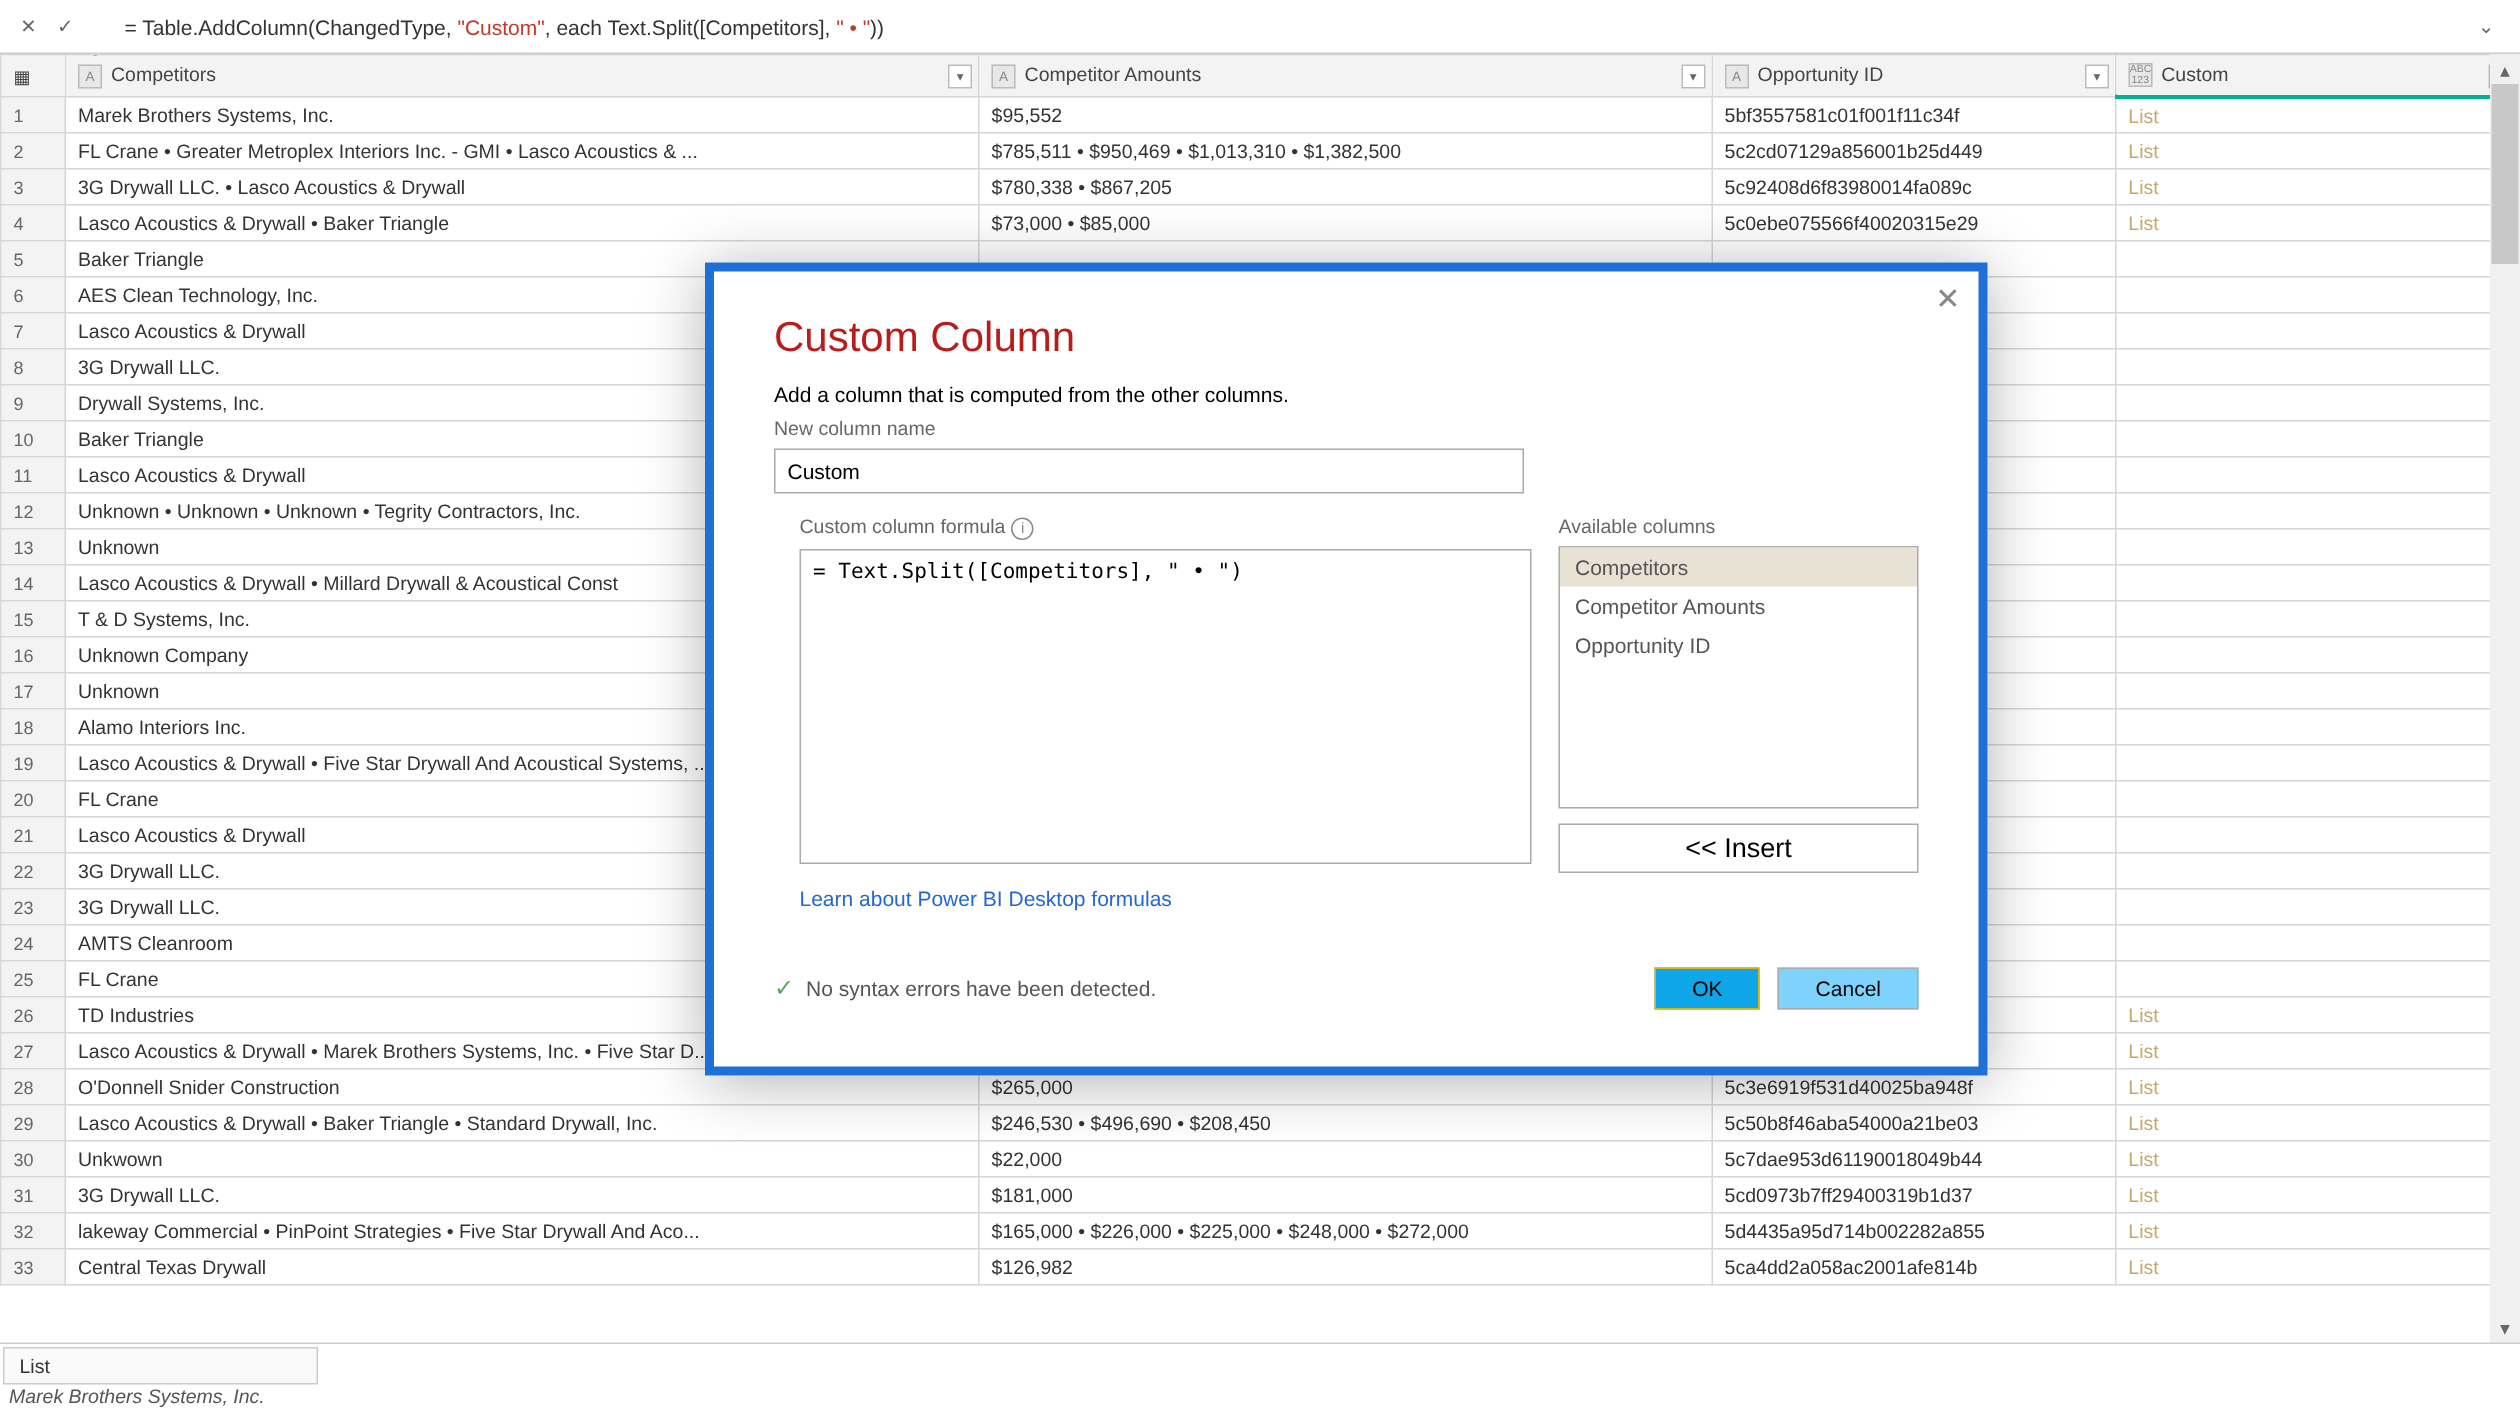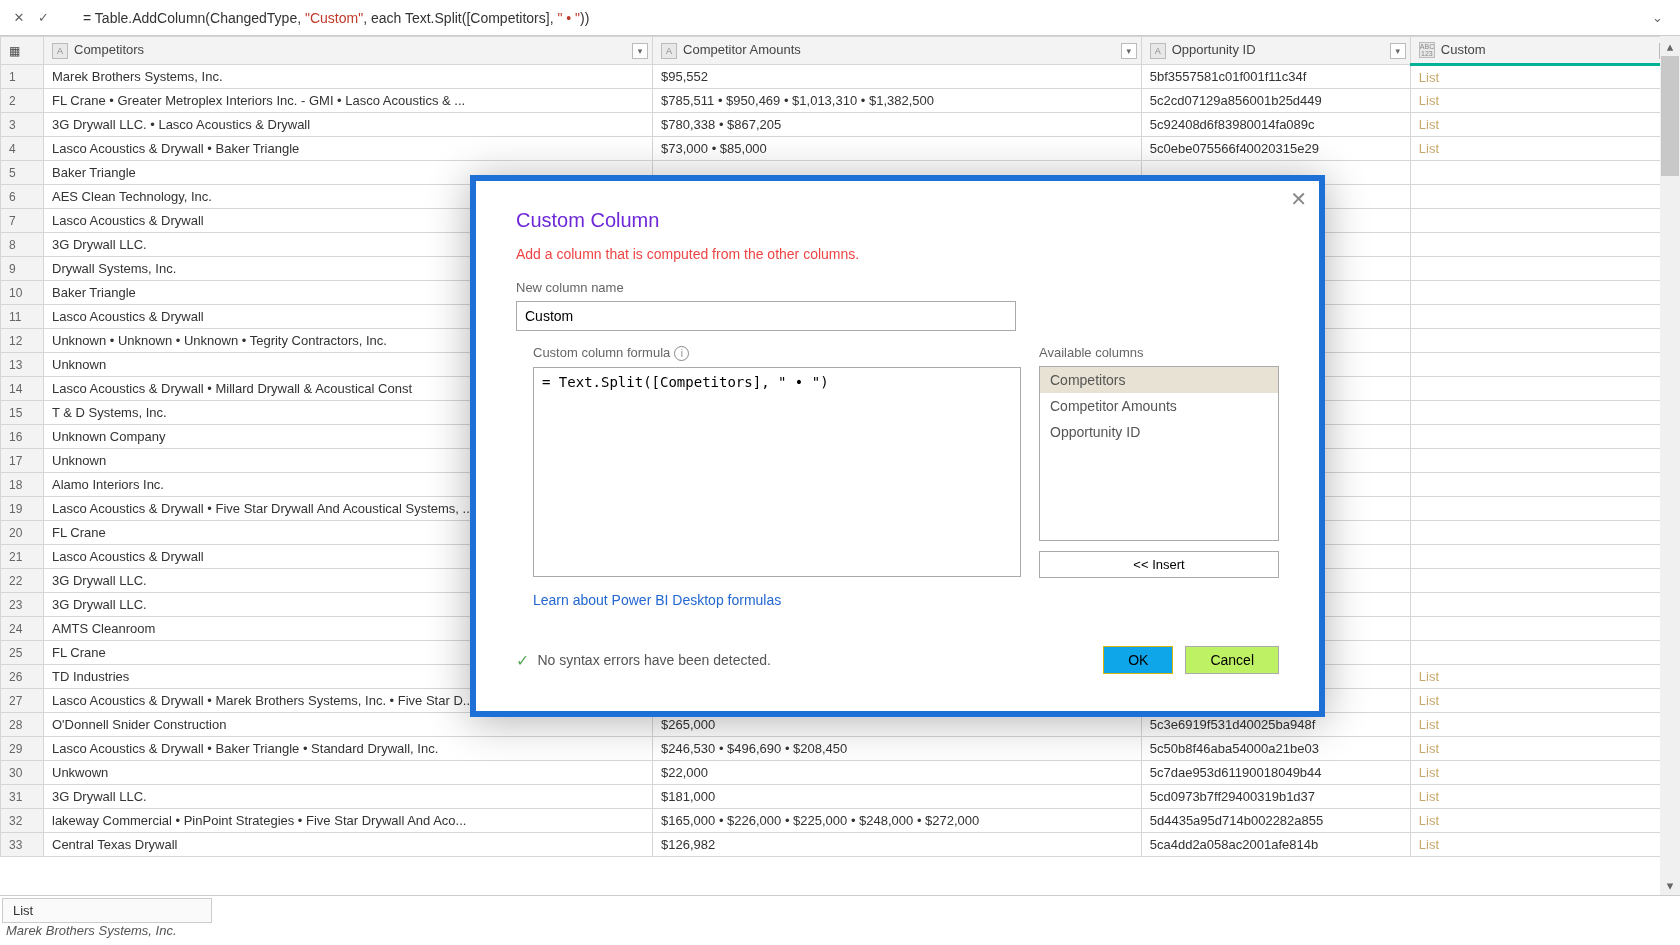--- a/index.html
+++ b/index.html
@@ -37,39 +37,39 @@
 
 
 .status-bottom { position:absolute; bottom:0; left:0; right:0; height:50px; border-top:1px solid #ccc; }
 .status-cell { display:inline-block; border:1px solid #ccc; padding:4px 10px; min-width:210px; background:#fafafa; margin:2px 0 0 2px; }
 .status-sub { padding:4px 6px; color:#555; font-style:italic; }
 
 
 .dlg { position:absolute; left:470px; top:175px; width:855px; height:542px; background:#fff; border:6px solid #1e6fd6; box-shadow:0 4px 40px rgba(0,0,0,0.3); }
 .dlg-close { position:absolute; right:12px; top:6px; font-size:20px; color:#888; cursor:pointer; }
 .dlg-body { padding:28px 40px 20px 40px; }
-.dlg-title { font-size:20px; font-weight:300; color:#6d28d9; margin-bottom:14px; }
-.dlg-sub { color:#ef4444; margin-bottom:18px; font-size:14px; }
+.dlg-title { font-size:28px; font-weight:300; color:#b91c1c; margin-bottom:14px; }
+.dlg-sub { color:#000000; margin-bottom:7px; font-size:14px; }
 .dlg-row { display:flex; gap:18px; }
 .dlg-left { flex:1;padding-left:17px; }
 .dlg-right { width:240px; }
 .lbl { display:block; color:#666; font-size:13px; margin-bottom:6px; }
 .lbl-info { display:inline-flex; align-items:center; justify-content:center; width:15px; height:15px; border:1px solid #888; border-radius:50%; font-size:10px; color:#888; margin-left:4px; }
 .inp { width:100%; padding:5px 8px; border:1px solid #aaa; font-size:14px; height:30px; }
 .formula-box { width:100%; height:210px; border:1px solid #aaa; padding:6px 8px; font-family:monospace; font-size:14px; resize:none; }
 .avail-list { border:1px solid #aaa; height:175px; overflow:auto; }
 .avail-item { padding:5px 10px; cursor:pointer; font-size:14px; color:#555; }
 .avail-item.sel { background:#e8e2d4; }
-.insert-btn { width:100%; margin-top:10px; padding:5px; border:1px solid #aaa; background:#fff; cursor:pointer; font-size:13px; }
+.insert-btn { width:100%; margin-top:10px; padding:5px; border:1px solid #aaa; background:#fff; cursor:pointer; font-size:18px; }
 .learn-link { color:#2367d1; cursor:pointer; font-size:14px; display:inline-block; margin-top:12px;text-align:center; }
 .dlg-footer { display:flex; align-items:center; margin-top:38px; }
 .syntax-ok { display:flex; align-items:center; gap:8px; color:#555; font-size:14px; }
 .check-ico { color:#5aa85a; font-size:16px; }
 .dlg-btns { margin-left:auto; display:flex; gap:12px; }
-.btn { padding:5px 24px; border:1px solid #aaa; background:#bef264; cursor:pointer; font-size:14px; }
+.btn { padding:5px 24px; border:1px solid #aaa; background:#7dd3fc; cursor:pointer; font-size:14px; }
 .btn.primary { background:#0ea5e9; border-color:#d9b40f; }
 </style>
 </head>
 <body>
 
 <div class="formula-bar">
   <div class="fb-close">✕</div>
   <div style="color:#666">✓</div>
   <div class="fb-fx">fx</div>
   <div class="fb-text">= Table.AddColumn(ChangedType, <span class="str">"Custom"</span>, each Text.Split([Competitors], <span class="str">" • "</span>))</div>

